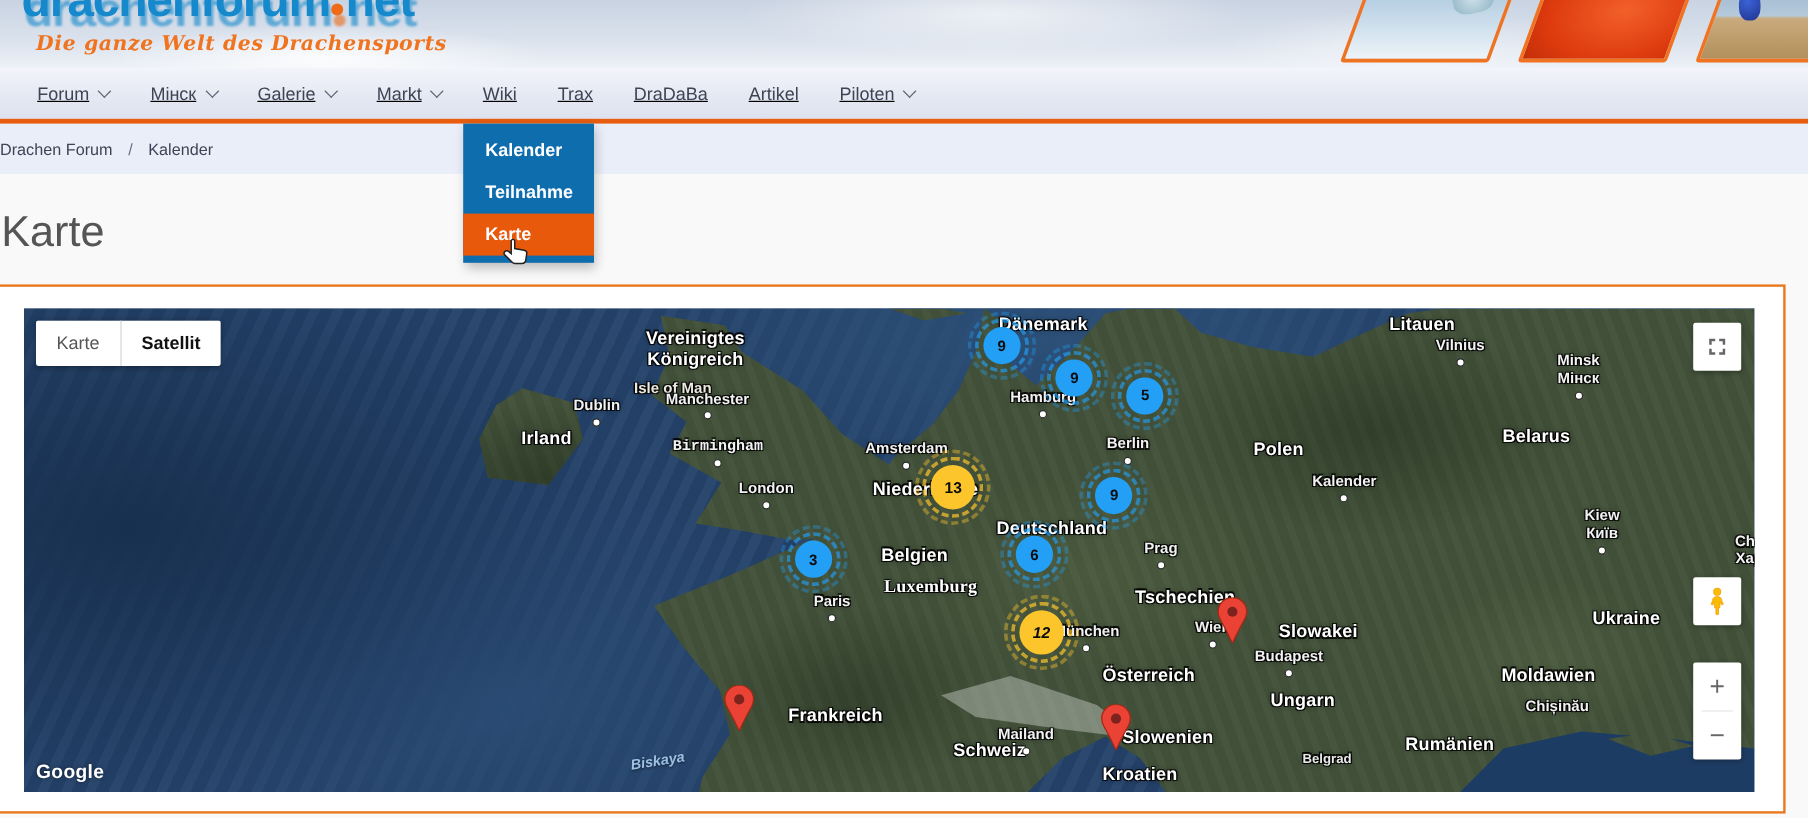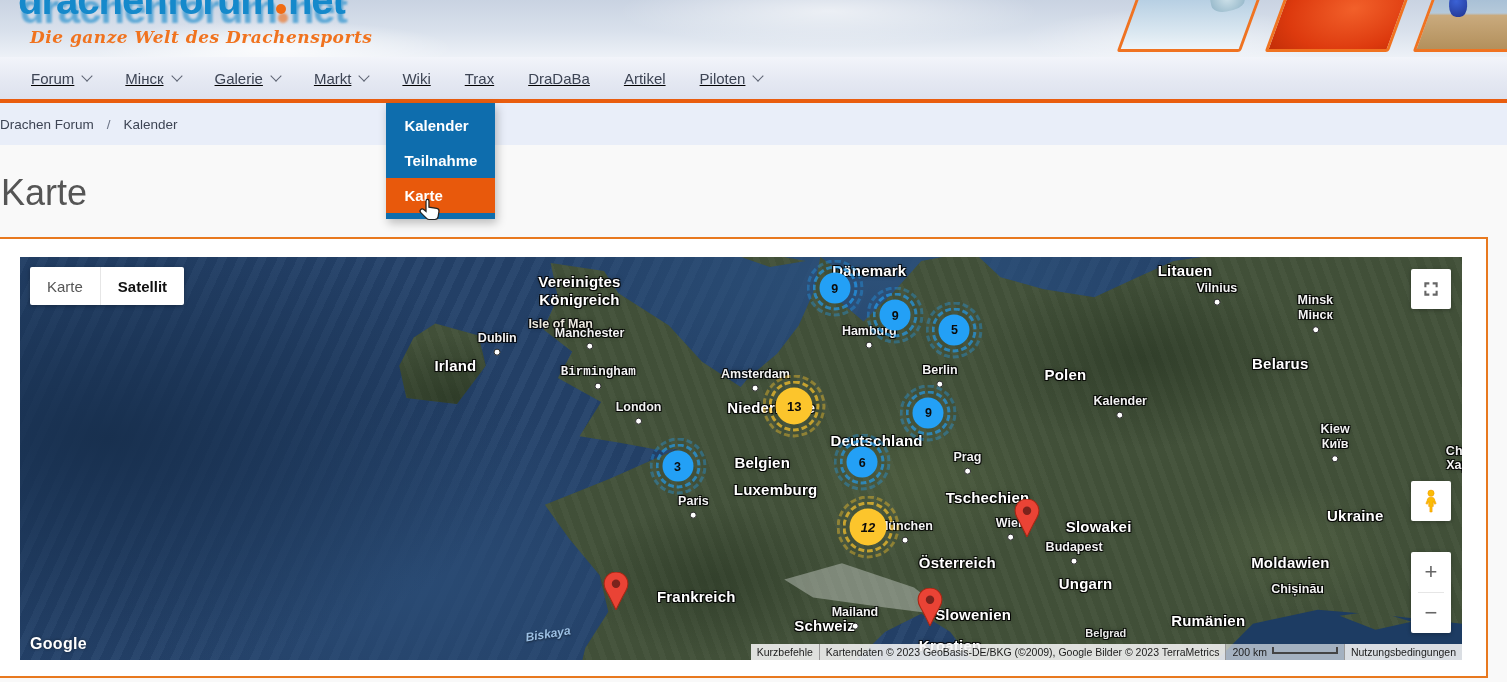--- a/index.html
+++ b/index.html
@@ -243,21 +243,21 @@
       <div class="map-label kind-country outline" style="left: 52.1%; top: 37.5%;"><div>Niederlande</div></div>
       <div class="map-label kind-city outline" style="left: 76.3%; top: 37%;"><div>Kalender</div><div class="city-dot"></div></div>
       <div class="map-label kind-city outline" style="left: 42.9%; top: 38.5%;"><div>London</div><div class="city-dot"></div></div>
       <div class="map-label kind-country outline" style="left: 59.4%; top: 45.7%;"><div>Deutschland</div></div>
       <div class="map-label kind-city outline" style="left: 91.2%; top: 46%;"><div>Kiew
 Київ</div><div class="city-dot"></div></div>
       <div class="map-label kind-city outline" style="left: 99.7%; top: 50%;"><div>Cha
 Хар</div></div>
       <div class="map-label kind-country outline" style="left: 50.5%; top: 51.1%; padding-left: 28px;"><div>Belgien</div></div>
       <div class="map-label kind-city outline" style="left: 65.7%; top: 50.9%;"><div>Prag</div><div class="city-dot"></div></div>
-      <div class="map-label kind-country outline" style="left: 52.4%; top: 57.8%;"><div>Luxemburg</div></div>
+      <div class="map-label kind-country outline" style="left: 52.4%; top: 57.8%; font-family: Liberation Serif, serif;"><div>Luxemburg</div></div>
       <div class="map-label kind-country outline" style="left: 67.1%; top: 59.8%;"><div>Tschechien</div></div>
       <div class="map-label kind-city outline" style="left: 46.7%; top: 61.8%;"><div>Paris</div><div class="city-dot"></div></div>
       <div class="map-label kind-country outline" style="left: 92.6%; top: 64.3%;"><div>Ukraine</div></div>
       <div class="map-label kind-city outline" style="left: 68.7%; top: 67.2%;"><div>Wien</div><div class="city-dot"></div></div>
       <div class="map-label kind-country outline" style="left: 74.8%; top: 67%;"><div>Slowakei</div></div>
       <div class="map-label kind-city outline" style="left: 61.4%; top: 68%;"><div>München</div><div class="city-dot"></div></div>
       <div class="map-label kind-city outline" style="left: 73.1%; top: 73.2%;"><div>Budapest</div><div class="city-dot"></div></div>
       <div class="map-label kind-country outline" style="left: 65%; top: 75.9%;"><div>Österreich</div></div>
       <div class="map-label kind-country outline" style="left: 88.1%; top: 75.9%;"><div>Moldawien</div></div>
       <div class="map-label kind-country outline" style="left: 73.9%; top: 81.1%;"><div>Ungarn</div></div>
@@ -329,29 +329,20 @@
   </div>
 
   <div class="zoomctrl">
     <div class="zoom-btn">+</div>
     <div class="zoom-sep"></div>
     <div class="zoom-btn">−</div>
   </div>
 
   <div class="google-logo">Google</div>
 
-  <div class="attribution">
-    <div class="attr-seg link">Kurzbefehle</div>
-    <div class="attr-seg sep">Kartendaten © 2023 GeoBasis-DE/BKG (©2009), Google Bilder © 2023 TerraMetrics</div>
-    <div class="attr-seg sep scale">
-      <span>200 km</span>
-      <span class="scale-bar"></span>
-    </div>
-    <div class="attr-seg sep link">Nutzungsbedingungen</div>
-  </div>
 </div>
 
 <div class="dropdown" style="left: 386.391px; min-width: 108px;">
     <div class="dd-item">Kalender</div>
     <div class="dd-item">Teilnahme</div>
     <div class="dd-item hl">Karte</div>
   </div>
 <svg class="cursor" viewBox="0 0 24 24">
   <path d="M10.2 2.2c-.75 0-1.3.6-1.3 1.35v9.2l-2-1.7c-.85-.72-2.1-.6-2.8.25-.65.78-.58 1.92.18 2.6l5.35 5.3c.52.5 1.22.8 1.95.8h5.2c1.45 0 2.67-1.05 2.9-2.48l.72-4.7c.2-1.25-.65-2.42-1.9-2.63l-7-1.15V3.55c0-.75-.55-1.35-1.3-1.35z" fill="#ffffff" stroke="#222" stroke-width="1.1"></path>
 </svg>

